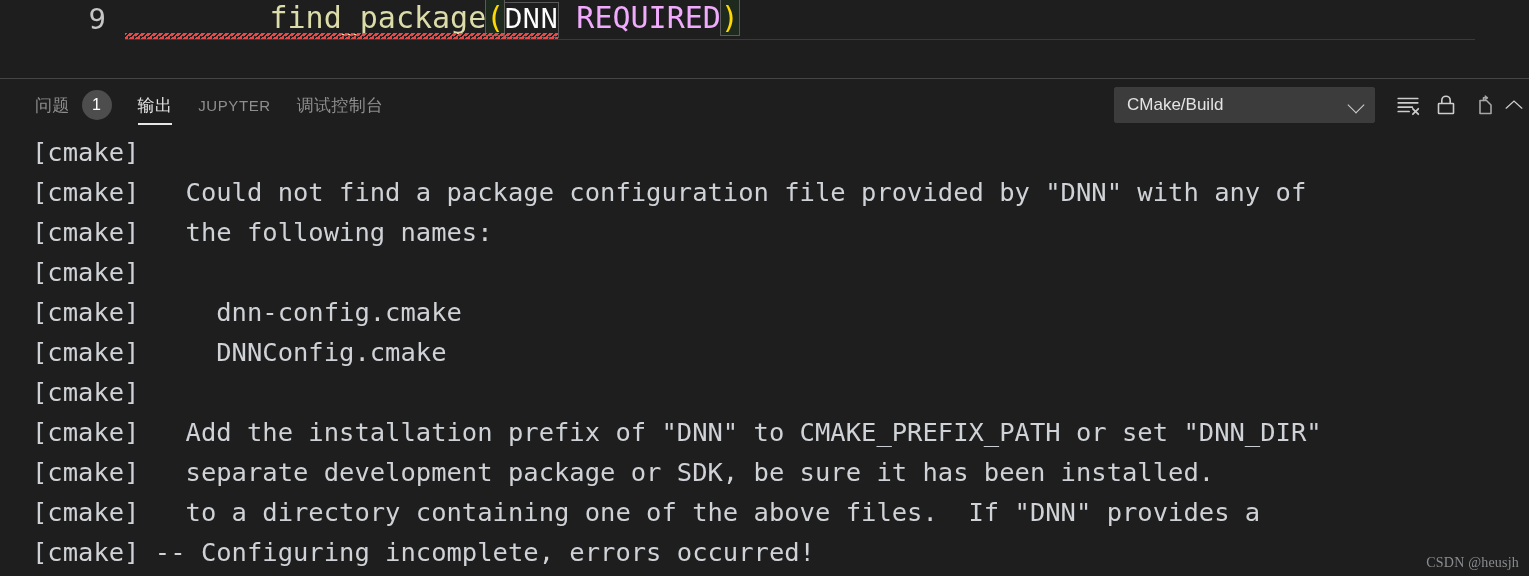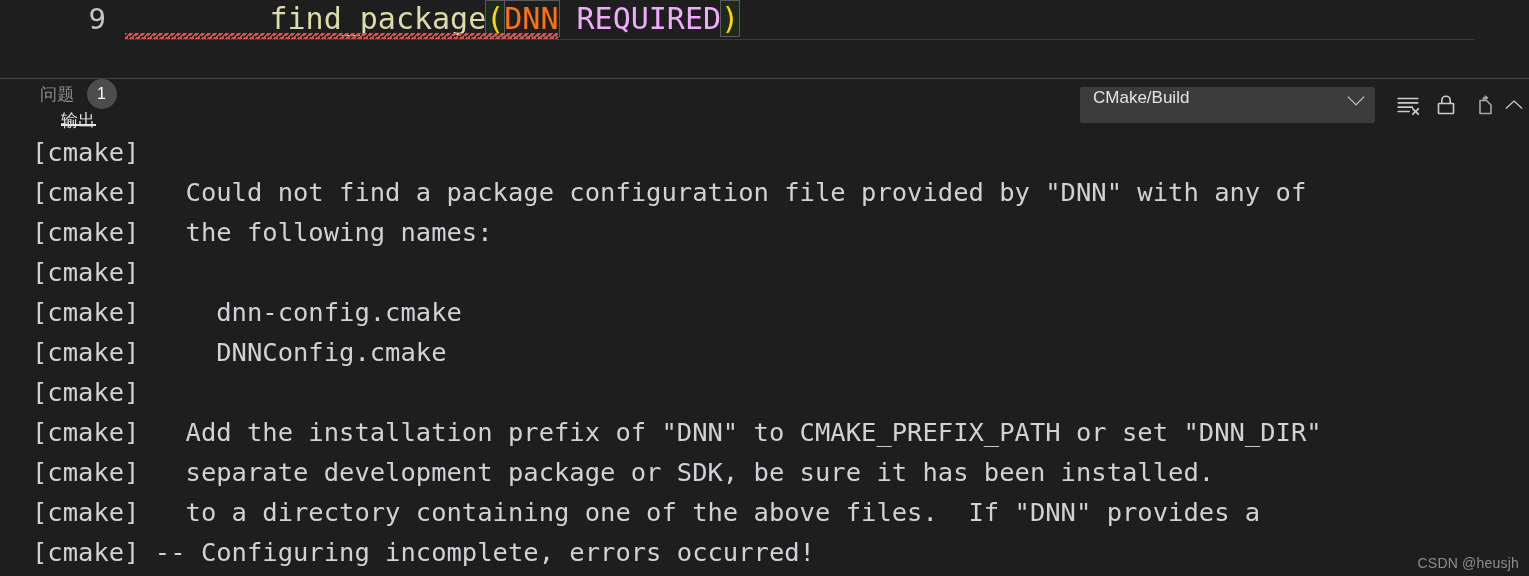--- a/index.html
+++ b/index.html
@@ -57,21 +57,21 @@
 
   .code-text {
     position: relative;
     margin-left: 17px;
     padding: 0;
   }
 
   
   .tok-word   { color: #dcdcaa; }
   .tok-paren  { color: #ffd702; position: relative; }
-  .tok-arg    { color: #f97316; }
+  .tok-arg    { color: #ffffff; font-family: Liberation Mono, monospace; }
   .tok-kw     { color: #f0abfc; }
 
   .bracket-box {
     outline: 1px solid #5a5a5a;
     background: #1f2a1f;
   }
   .sel-box {
     outline: 1px solid #5a5a5a;
   }
 
@@ -125,21 +125,20 @@
     background: #1e1e1e;
     display: flex;
     align-items: center;
   }
 
   .tabs {
     display: flex;
     align-items: center;
     height: 52px;
     padding-left: 22px;
-    flex-direction: column;
   }
 
   .tab {
     position: relative;
     height: 52px;
     display: flex;
     align-items: center;
     padding: 0 13px;
     color: #8e8e8e;
     font-size: 17px;
@@ -177,27 +176,27 @@
     margin-left: auto;
     display: flex;
     align-items: center;
     height: 52px;
     padding-right: 4px;
     gap: 0px;
   }
 
   .channel-select {
     position: relative;
-    width: 295px;
+    width: 261px;
     height: 36px;
     background: #3c3c3c;
     border: 1px solid #3c3c3c;
     border-radius: 2px;
     display: flex;
-    align-items: flex-start;
+    align-items: center;
     padding: 0 8px 0 12px;
     color: #e4e4e4;
     font-size: 17px;
     cursor: pointer;
     margin-right: 14px;
   }
   .channel-select .label { flex: 1; white-space: nowrap; }
   .chev {
     width: 18px; height: 18px;
     flex: 0 0 18px;
@@ -244,21 +243,21 @@
     padding-left: 22px;
     letter-spacing: 0px;
   }
 
   .watermark {
     position: absolute;
     right: 10px;
     bottom: 5px;
     color: #8a8d90;
     font-size: 14px;
-    font-family: Liberation Sans, sans-serif;
+    font-family: Liberation Serif, serif;
     letter-spacing: 0.2px;
     pointer-events: none;
   }
 </style>
 </head>
 <body>
 
 <div id="app">
 
   <div class="editor">

